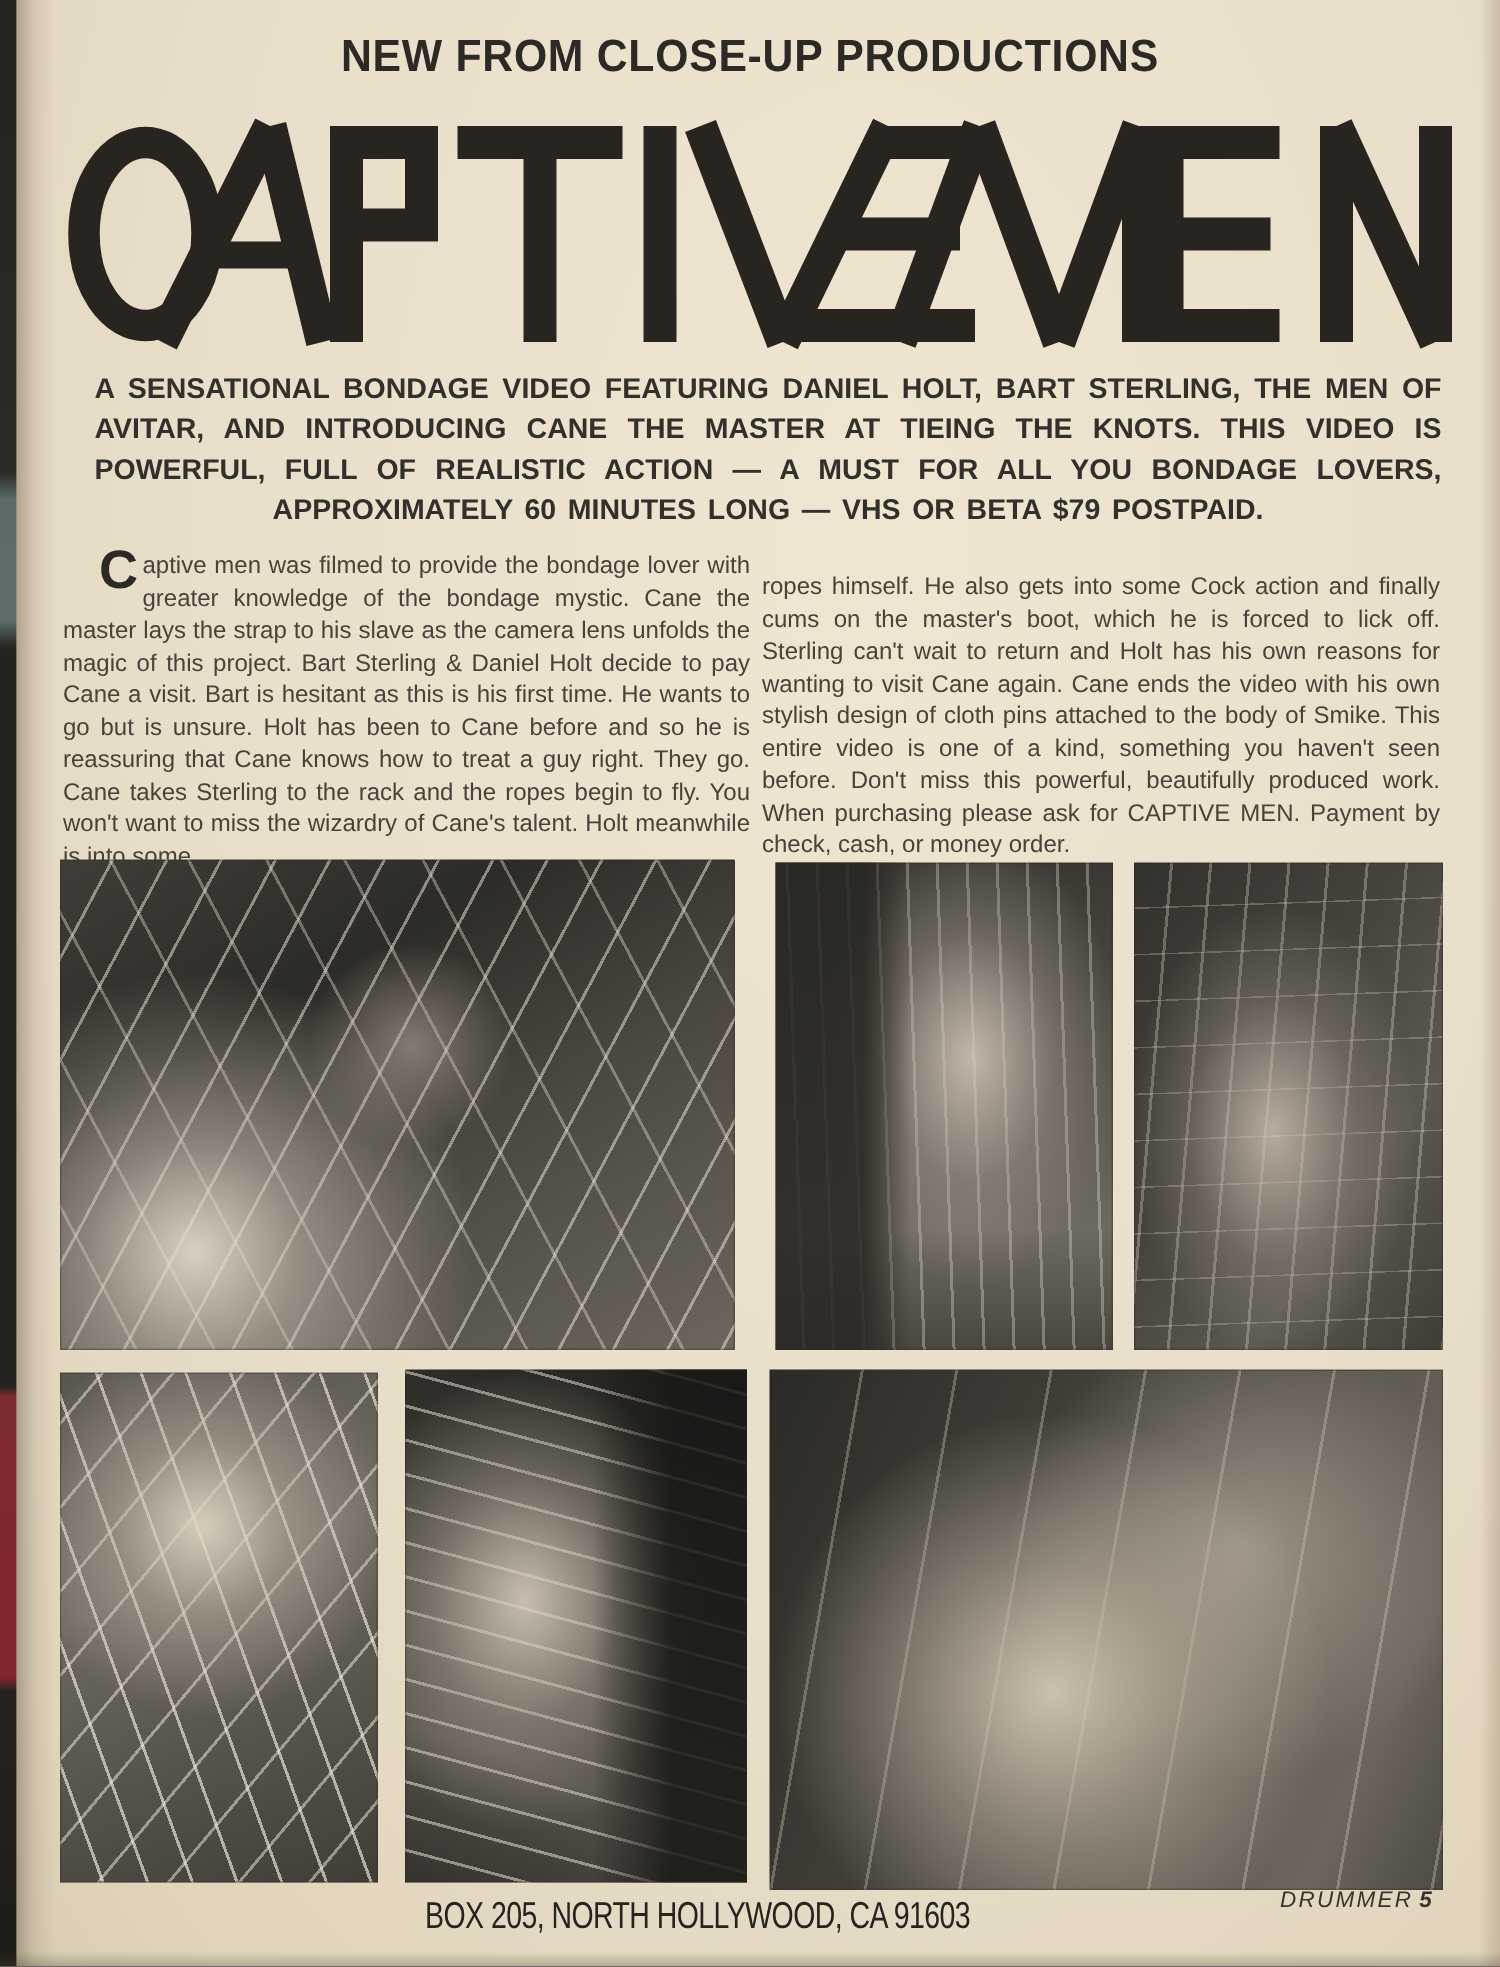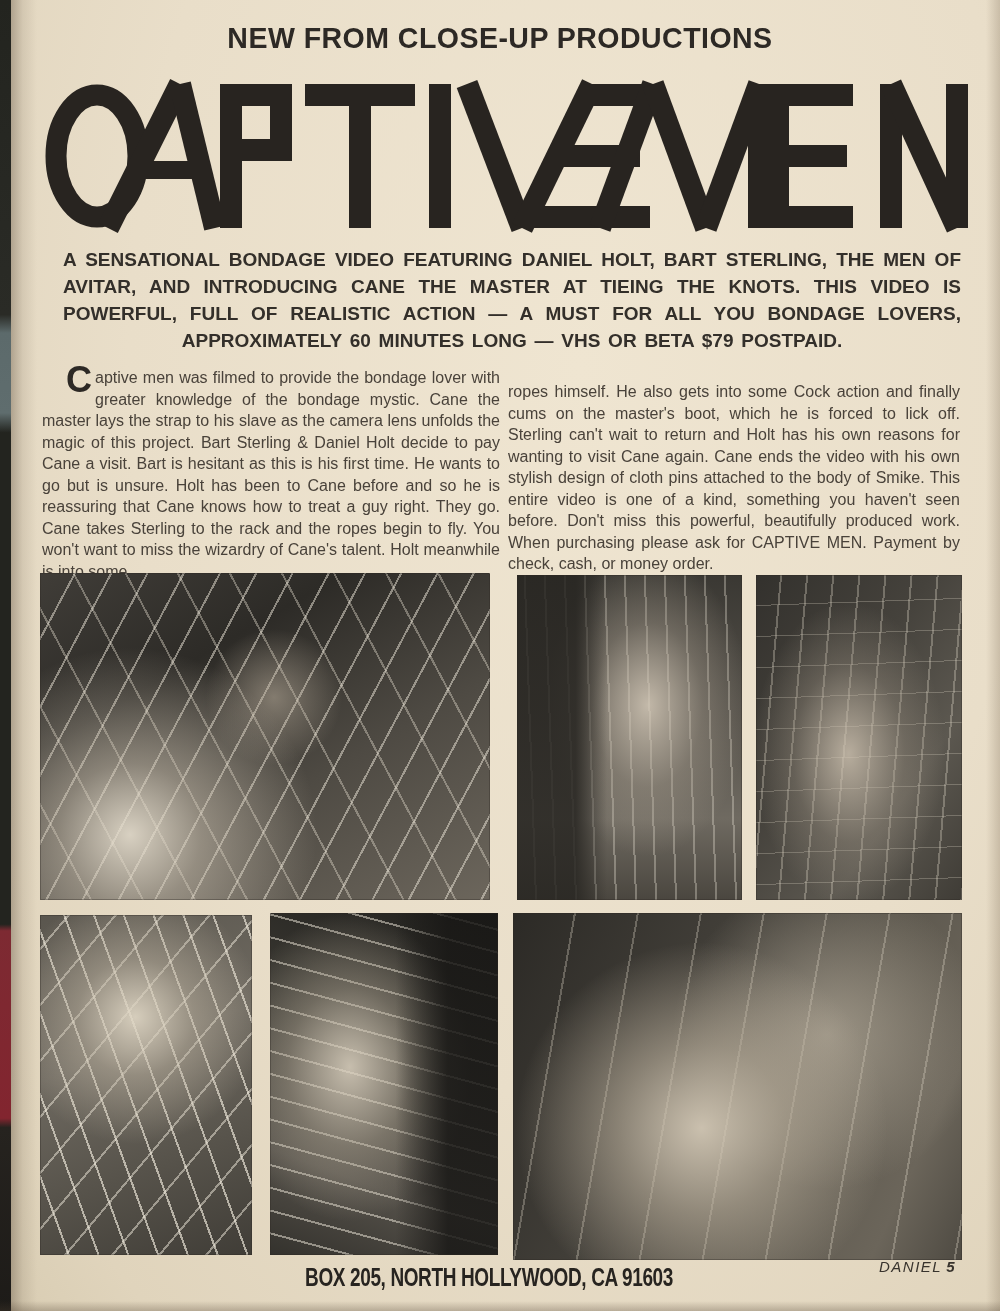--- a/index.html
+++ b/index.html
@@ -104,21 +104,21 @@
   #photo-6{left:513px;top:913px;width:449px;height:347px;
     background:
       radial-gradient(circle at 42% 62%, rgba(216,205,186,0.9) 0%, rgba(186,175,156,0.6) 25%, rgba(0,0,0,0) 55%),
       radial-gradient(circle at 70% 35%, rgba(200,190,172,0.6) 0%, rgba(0,0,0,0) 40%),
       repeating-linear-gradient(100deg, rgba(230,222,206,0) 0 60px, rgba(230,222,206,0.3) 60px 62px),
       linear-gradient(115deg, #2c2a26 0%, #413e38 35%, #5e594f 65%, #6b655a 85%, #4e4a42 100%);
   }
 
   .footer-address{
     position:absolute;left:0;top:1263px;width:930px;text-align:center;
-    font-size:25px;font-weight:bold;color:#272420;white-space:nowrap;padding-left:24px;
+    font-size:25px;font-weight:normal;color:#272420;white-space:nowrap;
   }
   .footer-address>span{display:inline-block;transform:scaleX(0.76);letter-spacing:-0.5px;}
   .footer-folio{
     position:absolute;right:44px;top:1258px;
     font-size:15px;font-style:italic;letter-spacing:1.5px;color:#38332d;
   }
   .footer-folio .folio-num{font-weight:bold;margin-left:4px;}
 </style>
 </head>
 <body>
@@ -193,16 +193,16 @@
   <div id="photo-3" class="photo" title="black-and-white photo: two men with chains and harness"></div>
   <div id="photo-4" class="photo" title="black-and-white photo: mustached man tied in white ropes"></div>
   <div id="photo-5" class="photo" title="black-and-white photo: clothespins clipped along a bound torso"></div>
   <div id="photo-6" class="photo" title="black-and-white photo: close-up detail of rope work"></div>
 
   <div class="footer-address">
     <span>BOX 205, NORTH HOLLYWOOD, CA 91603</span>
   </div>
 
   <div class="footer-folio">
-    <span>DANIEL</span><span class="folio-num">5</span>
+    <span>DRUMMER</span><span class="folio-num">5</span>
   </div>
 
 </div>
 
 </body></html>

